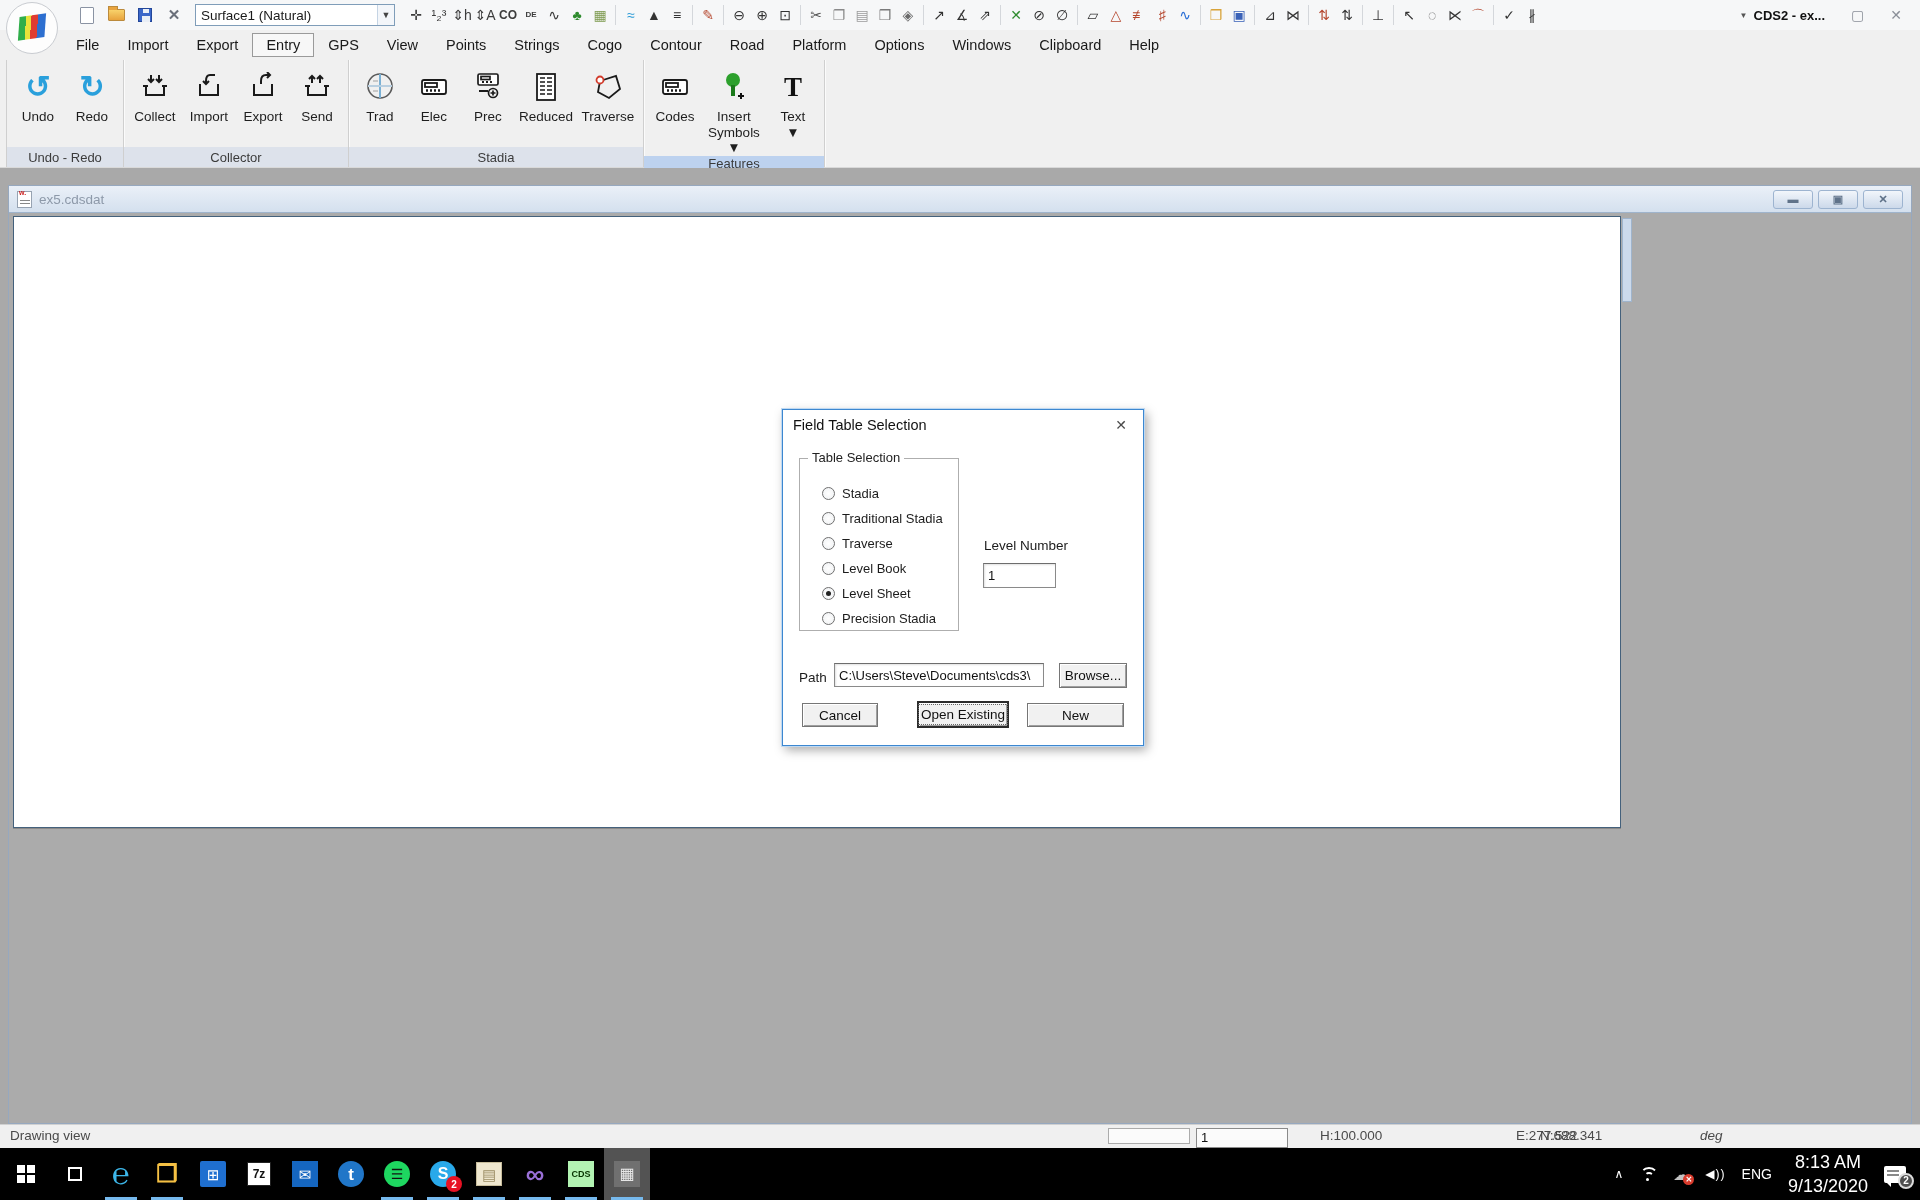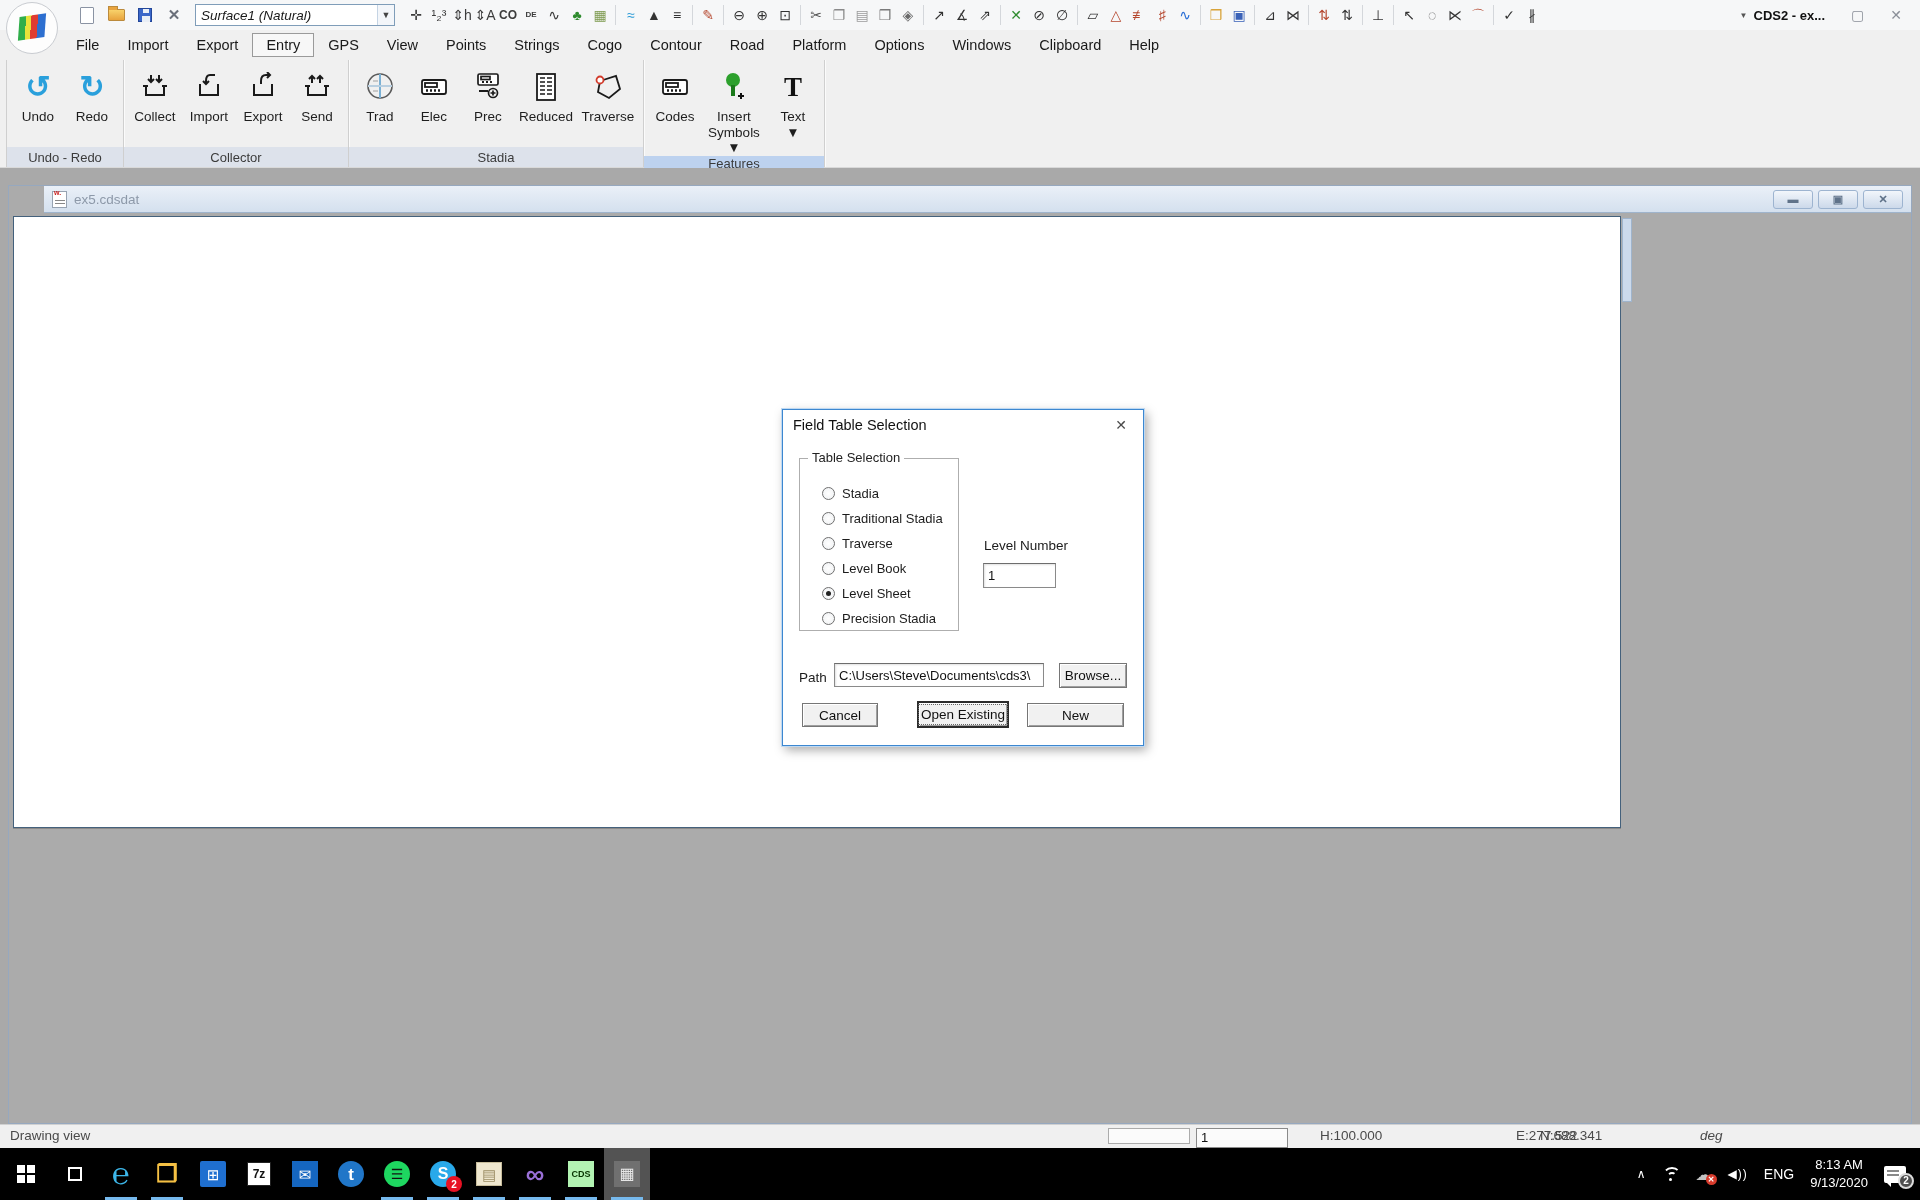--- a/index.html
+++ b/index.html
@@ -13,21 +13,21 @@
   .applogo .stripes { position:absolute; left:12px; top:12px; width:26px; height:24px; transform:skewX(-12deg) rotate(-8deg); background:linear-gradient(90deg,#2fae4a 0 25%,#e8e23a 25% 45%,#e03c31 45% 70%,#2d6fd0 70% 100%); }
   .qat { display:flex; align-items:center; gap:7px; margin-right:10px; }
   .qat .qbtn { width:22px; height:22px; display:flex; align-items:center; justify-content:center; }
   .icon-page { width:14px; height:17px; background:#fff; border:1px solid #8a93a3; border-radius:1px; }
   .icon-folder { width:17px; height:12px; background:linear-gradient(#f8d26b,#e8a33d); border:1px solid #bb8a3c; border-radius:1px; position:relative; }
   .icon-folder::before { content:""; position:absolute; left:-1px; top:-4px; width:8px; height:3px; background:#e8a33d; border:1px solid #bb8a3c; border-bottom:none; }
   .icon-floppy { width:14px; height:14px; background:#3a66c8; border:1px solid #23479a; position:relative; }
   .icon-floppy::before { content:""; position:absolute; left:3px; top:7px; width:8px; height:6px; background:#e9eef6; }
   .icon-floppy::after { content:""; position:absolute; left:4px; top:0; width:6px; height:4px; background:#e9eef6; }
   .glyph-x { color:#6a6f7a; font-size:15px; font-weight:bold; }
-  .surface-select { width:200px; height:22px; border:1px solid #7f9db9; background:#fff; display:flex; align-items:center; font-size:13.5px; position:relative; margin-right:10px;font-style:italic; }
+  .surface-select { width:200px; height:22px; border:1px solid #7f9db9; background:#fff; display:flex; align-items:center; font-size:13.5px; position:relative; margin-right:10px; }
   .surface-select .sval { padding-left:5px; flex:1; }
   .surface-select .sarrow { width:17px; height:20px; border-left:1px solid #c5d4e4; background:#f3f6fa; display:flex; align-items:center; justify-content:center; font-size:9px; color:#444; }
   .tb-strip { display:flex; align-items:center; gap:1px; flex:1; min-width:0; overflow:hidden; }
   .tb-ic { width:22px; height:22px; display:flex; align-items:center; justify-content:center; font-size:14px; flex:0 0 auto; }
   .tb-ic .glyph { line-height:1; }
   .vsep { width:1px; height:20px; background:#d4d7db; margin:0 3px; flex:0 0 auto; }
   .win-title { font-weight:bold; font-size:13px; color:#111; white-space:nowrap; margin:0 8px; display:flex; align-items:center; gap:6px; }
   .win-title .cust-arrow { font-size:8px; color:#555; }
   .win-ctrls { display:flex; align-items:center; gap:26px; padding:0 18px; }
   .win-ctrls span { color:#8a8f98; font-size:14px; }
@@ -44,21 +44,21 @@
   .rbtns { flex:1; display:flex; align-items:stretch; padding:2px 4px 0 4px; }
   .rbtn { width:54px; display:flex; flex-direction:column; align-items:center; justify-content:flex-start; padding-top:6px; gap:3px; }
   .rbtn .ric { height:38px; display:flex; align-items:center; justify-content:center; }
   .rbtn .rlab { font-size:13.5px; color:#1e1e1e; line-height:1.15; text-align:center; }
   .rlabel { height:20px; background:#dde2eb; font-size:13px; color:#3b3b3b; display:flex; align-items:center; justify-content:center; }
   .rlabel.features { background:#bdd2ef; }
   .undo-glyph { font-size:30px; color:#2aa0dc; font-weight:bold; line-height:1; }
 
   
   .mdi { position:absolute; left:0; top:168px; width:1920px; height:956px; background:#a9a9a9; }
-  .docwin { position:absolute; left:8px; top:17px; right:8px; bottom:0; border:1px solid #96a8bf; background:#ababab;padding-left:35px; }
+  .docwin { position:absolute; left:8px; top:17px; right:8px; bottom:0; border:1px solid #96a8bf; background:#ababab; }
   .doc-titlebar { height:27px; background:linear-gradient(#eaf0f8,#d4e0ee); border-bottom:1px solid #9fb4cc; display:flex; align-items:center; padding:0 8px; }
   .doc-icon { width:15px; height:17px; background:#fff; border:1px solid #97a3b2; position:relative; margin-right:7px; }
   .doc-icon::before { content:"w."; position:absolute; left:1px; top:-3px; font-size:7px; color:#cc2222; font-weight:bold; }
   .doc-icon::after { content:""; position:absolute; left:2px; top:8px; width:10px; height:1px; background:#888; box-shadow:0 3px 0 #888; }
   .doc-title { color:#8d99a9; font-size:13.5px; }
   .doc-ctrls { margin-left:auto; display:flex; gap:5px; }
   .doc-btn { width:40px; height:19px; background:linear-gradient(#f2f6fb,#ccd9ea); border:1px solid #9db4d0; border-radius:3px; display:flex; align-items:center; justify-content:center; color:#5f7289; font-size:11px; font-weight:bold; }
   .canvas { position:absolute; left:4px; top:30px; width:1608px; height:612px; background:#fff; border:1px solid #44617c; box-shadow:0 1px 0 #8a8a8a; }
   .vscroll { position:absolute; left:1612px; top:30px; width:12px; height:612px; }
   .vscroll .thumb { position:absolute; left:1px; top:2px; width:10px; height:84px; background:#ccdaec; border:1px solid #9fb4cc; }
@@ -109,21 +109,21 @@
   .tray { margin-left:auto; display:flex; align-items:center; gap:16px; padding-right:14px; }
   .tray .tchev { font-size:12px; color:#fff; }
   .wifi { position:relative; width:18px; height:14px; }
   .wifi::before { content:""; position:absolute; left:0; top:0; width:16px; height:16px; border:2px solid #fff; border-radius:50%; clip-path:polygon(50% 50%, -10% -20%, 110% -20%); }
   .wifi::after { content:""; position:absolute; left:5px; top:5px; width:6px; height:6px; border:2px solid #fff; border-radius:50%; clip-path:polygon(50% 50%, -30% -40%, 130% -40%); }
   .wifi .dot { position:absolute; left:7px; top:11px; width:3px; height:3px; border-radius:50%; background:#fff; }
   .onedrive { position:relative; font-size:16px; color:#c3c3c3; }
   .onedrive .err { position:absolute; right:-5px; bottom:-1px; width:11px; height:11px; border-radius:50%; background:#d83b2c; color:#fff; font-size:8px; line-height:11px; text-align:center; font-weight:bold; }
   .speaker { font-size:12px; color:#fff; letter-spacing:1px; }
   .tray-lang { font-size:14px; color:#fff; }
-  .tray-clock { text-align:center; font-size:13px; line-height:1.35; color:#fff; }
+  .tray-clock { text-align:center; font-size:18px; line-height:1.35; color:#fff; }
   .notif { position:relative; width:22px; height:17px; background:#fff; border-radius:2px; }
   .notif::before { content:""; position:absolute; left:3px; top:4px; width:12px; height:2px; background:#888; box-shadow:0 4px 0 #888; }
   .notif::after { content:""; position:absolute; left:2px; bottom:-4px; border-left:5px solid transparent; border-top:5px solid #fff; }
   .notif .nbadge { position:absolute; right:-8px; bottom:-6px; width:16px; height:16px; border-radius:50%; background:#4f4f4f; border:2px solid #dcdcdc; color:#fff; font-size:10px; font-weight:bold; display:flex; align-items:center; justify-content:center; }
   svg { display:block; }
 </style>
 </head>
 <body>
 
 <div class="titlebar">

